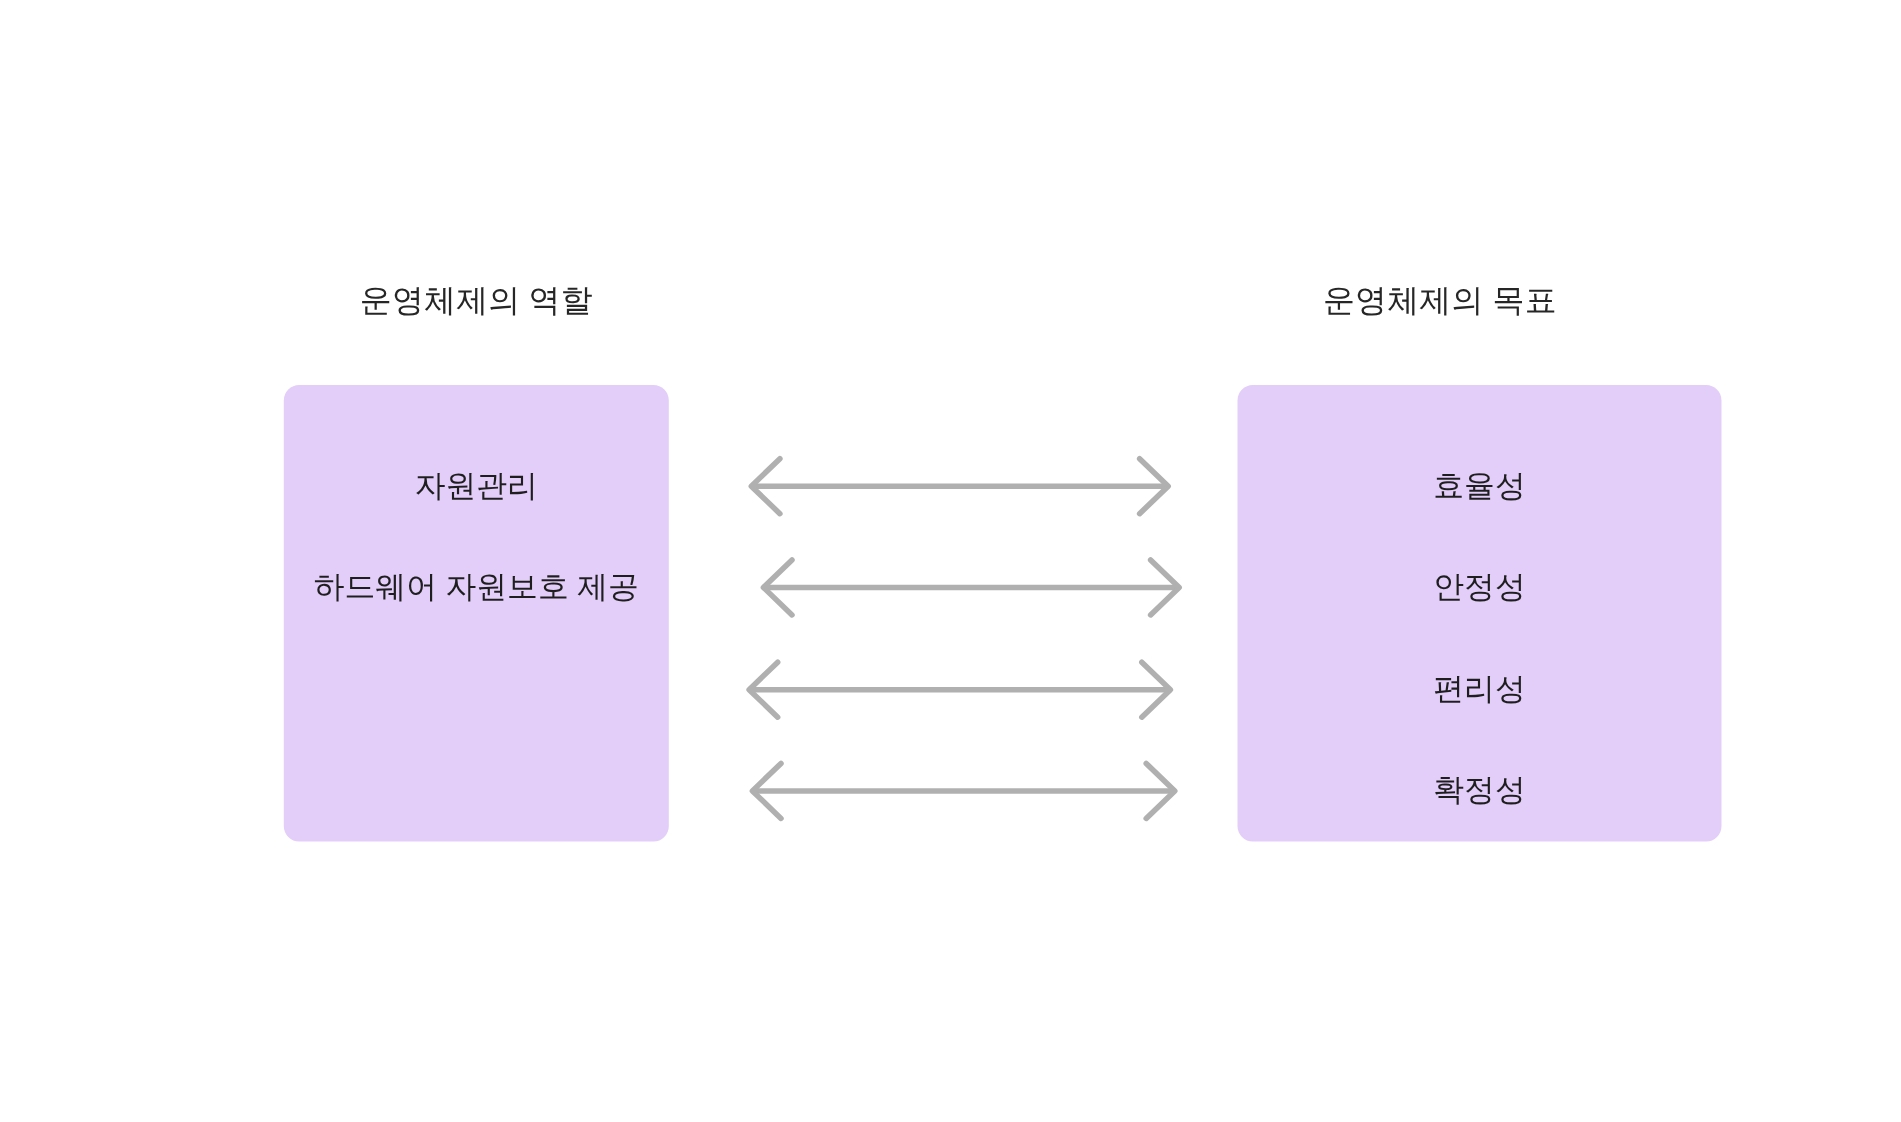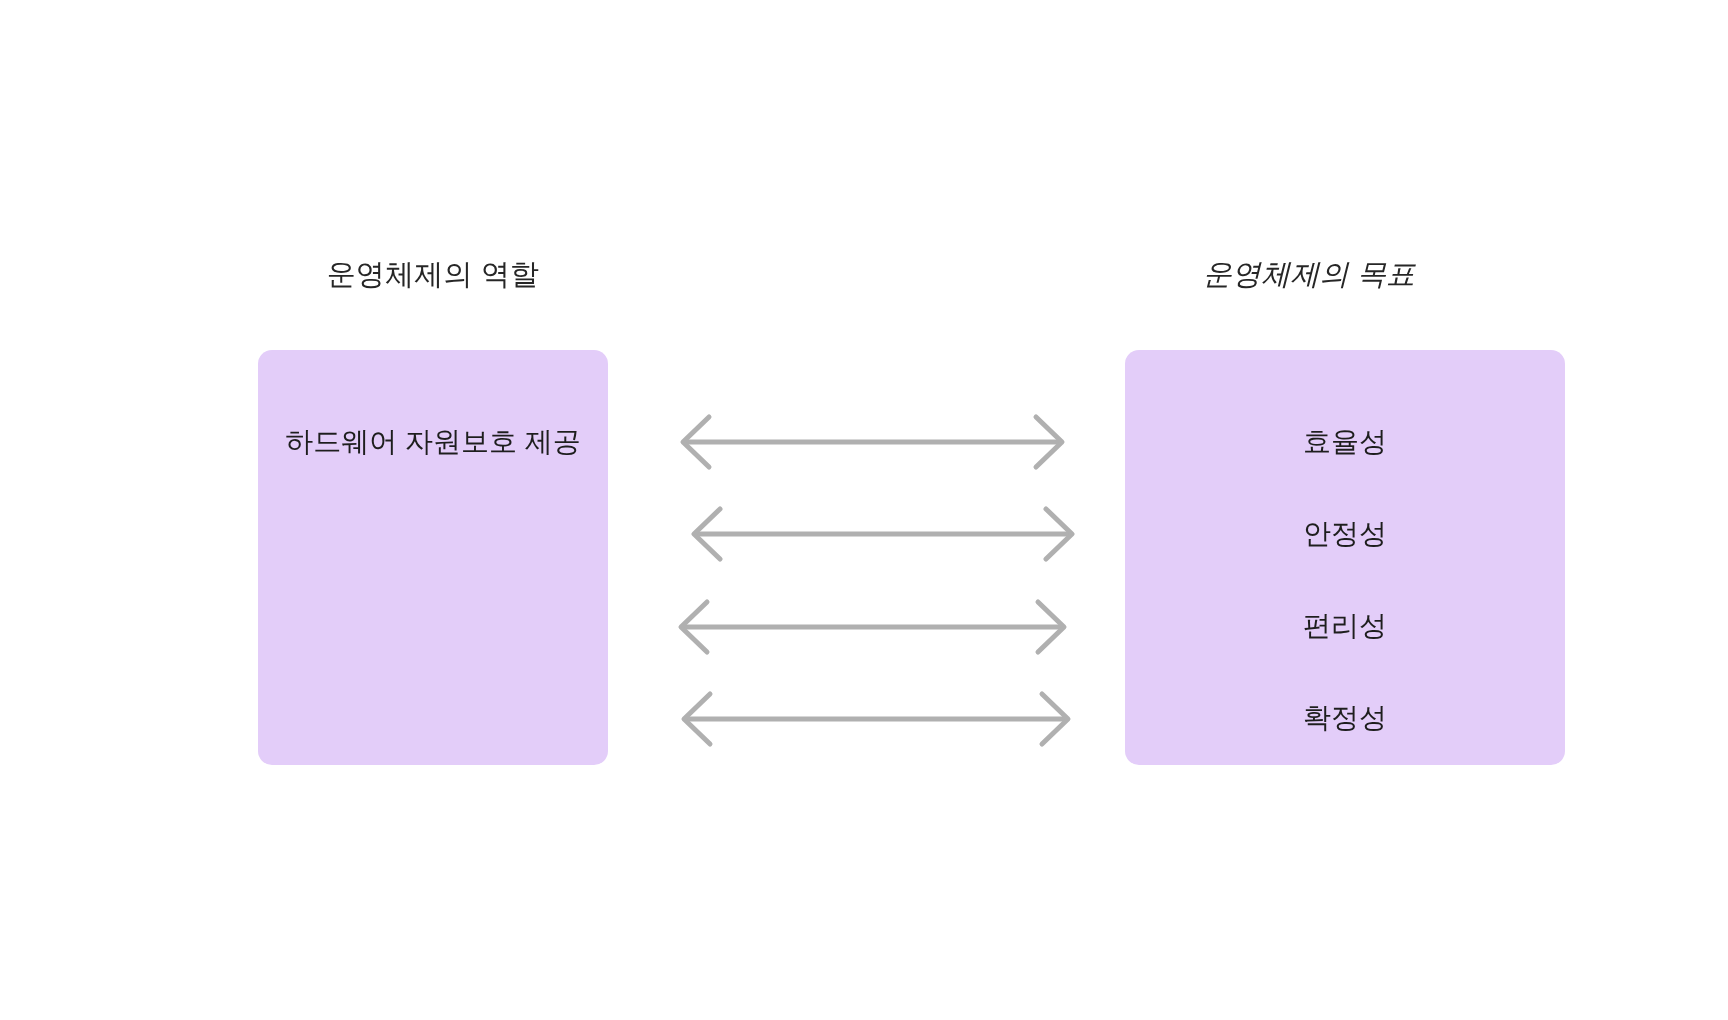--- a/index.html
+++ b/index.html
@@ -25,22 +25,22 @@
   .col-title {
     position: absolute;
     text-align: center;
     font-size: 29px;
     line-height: 1.2;
     letter-spacing: 0.2px;
     color: #262626;
     white-space: nowrap;
     font-weight: 400;
   }
-  #title-left  { left: 258px;  top: 257px; width: 350px; }
-  #title-right { left: 1125px; top: 257px; width: 368px; font-style: italic; }
+  #title-left  { left: 258px;  top: 257px; width: 350px; font-family: Liberation Serif, serif; }
+  #title-right { left: 1125px; top: 257px; width: 368px; }
 
   
   .panel {
     position: absolute;
     background: #e3cdf9;
     border-radius: 14px;
     display: flex;
     flex-direction: column;
     justify-content: flex-start;
     align-items: center;
@@ -86,20 +86,21 @@
 </head>
 <body>
 
 <div id="canvas" style="background: rgb(255, 255, 255);">
 
   <div class="col-title" id="title-left">운영체제의 역할</div>
 
   <div class="col-title" id="title-right">운영체제의 목표</div>
 
   <div class="panel" id="panel-left" style="background: rgb(227, 205, 249);">
+    <div class="panel-item">자원관리</div>
     <div class="panel-item">하드웨어 자원보호 제공</div>
   </div>
 
   <div class="panel" id="panel-right" style="background: rgb(227, 205, 249);">
     <div class="panel-item">효율성</div>
     <div class="panel-item">안정성</div>
     <div class="panel-item">편리성</div>
     <div class="panel-item">확정성</div>
   </div>
 

